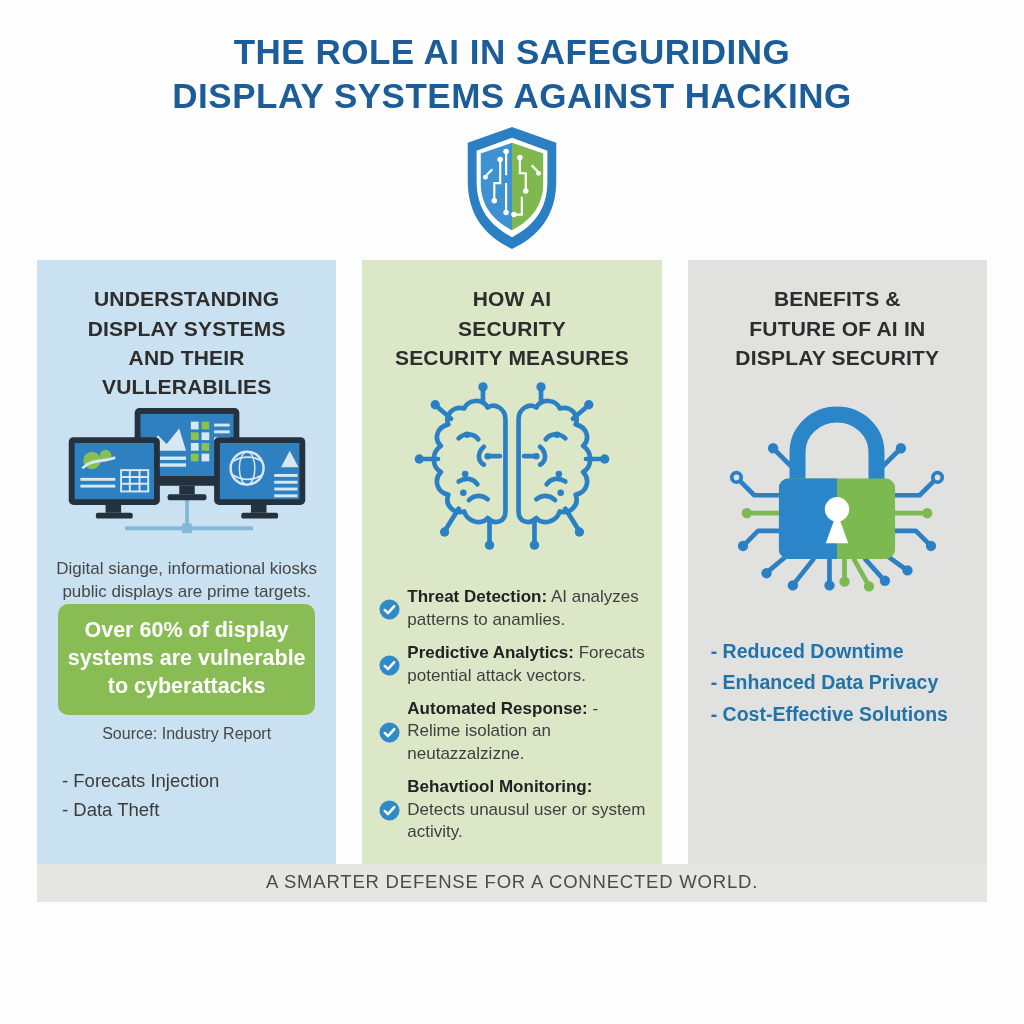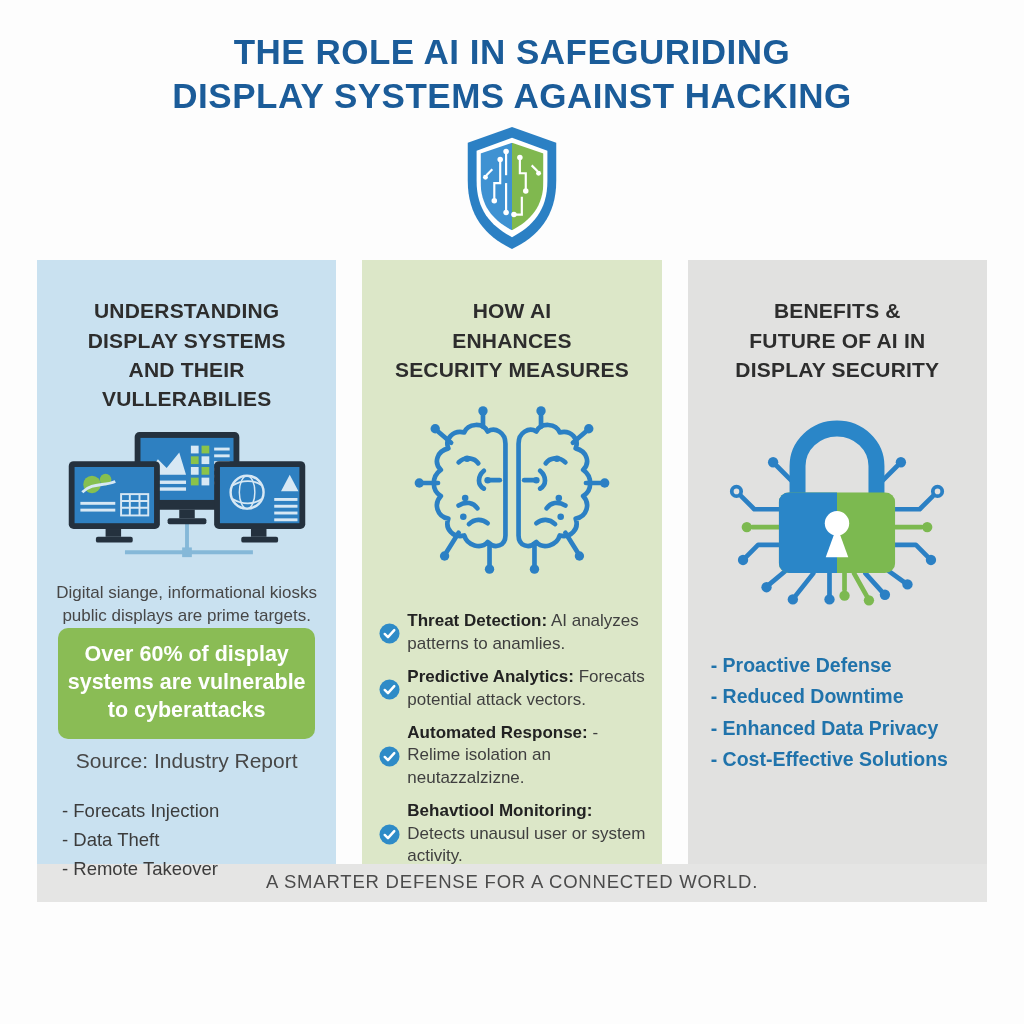--- a/index.html
+++ b/index.html
@@ -36,21 +36,21 @@
   .col{
     flex:1 1 0;
     padding:24px 15px 0;
     box-sizing:border-box;
   }
   .col-blue{background:var(--panel-blue,#c9e1f0);}
   .col-green{background:var(--panel-green,#dce7c8);}
   .col-gray{background:var(--panel-gray,#e1e1e0);}
 
   .col-heading{
-    margin:12px;
+    margin:0;
     min-height:96px;
     text-align:center;
     font-size:21px;
     font-weight:bold;
     color:var(--heading-dark,#2d2d2d);
     line-height:1.4;
     letter-spacing:.2px;
   }
   .col-heading span{display:block;}
 
@@ -75,21 +75,21 @@
     color:#fff;
     font-weight:bold;
     font-size:21.5px;
     line-height:1.3;
   }
   .stat-box span{display:block;}
 
   .source{
     margin:10px 0 0;
     text-align:center;
-    font-size:21px;
+    font-size:16px;
     color:var(--body-text,#474747);
   }
 
   ul.plain-list{
     list-style:none;
     margin:24px 0 0;
     padding:0 0 0 10px;
   }
   ul.plain-list.dark li{
     font-size:18.5px;
@@ -282,28 +282,27 @@
         <span>Over 60% of display</span>
         <span>systems are vulnerable</span>
         <span>to cyberattacks</span>
       </div>
 
       <p class="source">Source: Industry Report</p>
 
       <ul class="plain-list dark">
         <li>- Forecats Injection</li>
         <li>- Data Theft</li>
-        <li>- Remote Takeover</li>
       </ul>
     </section>
 
     <section class="col col-green">
       <h2 class="col-heading">
         <span>HOW AI</span>
-        <span>ENHANCES</span>
+        <span>SECURITY</span>
         <span>SECURITY MEASURES</span>
       </h2>
 
       <div class="icon-wrap">
         <svg viewBox="0 0 220 200" width="206" height="188" class="brain">
           <g id="hemiL">
             <path d="M103 42 C103 30 92 24 84 29 C79 19 63 20 59 30 C47 27 38 37 42 47 C30 50 26 62 34 70 C24 77 24 92 34 98 C26 106 30 120 42 122 C38 133 47 143 59 140 C62 151 77 155 84 147 C92 155 103 151 103 140 Z"></path>
             <path d="M53 62 C60 55 70 57 74 63"></path>
             <path d="M80 71 C73 77 73 86 80 90"></path>
             <path d="M53 108 C61 103 69 105 73 111"></path>
@@ -443,21 +442,20 @@
             <rect x="58" y="94" width="124" height="86" fill="#7cb950"></rect>
             <rect x="58" y="94" width="62" height="86" fill="#2a86c8"></rect>
           </g>
 
           <circle cx="120" cy="127" r="13" fill="#ffffff"></circle>
           <path d="M120 130 L108 163 H132 Z" fill="#ffffff"></path>
         </svg>
       </div>
 
       <ul class="plain-list blue-bold">
-        <li>- Proactive Defense</li>
         <li>- Reduced Downtime</li>
         <li>- Enhanced Data Privacy</li>
         <li>- Cost-Effective Solutions</li>
       </ul>
     </section>
   </main>
 
 
   <div class="footer">A SMARTER DEFENSE FOR A CONNECTED WORLD.</div>
 

